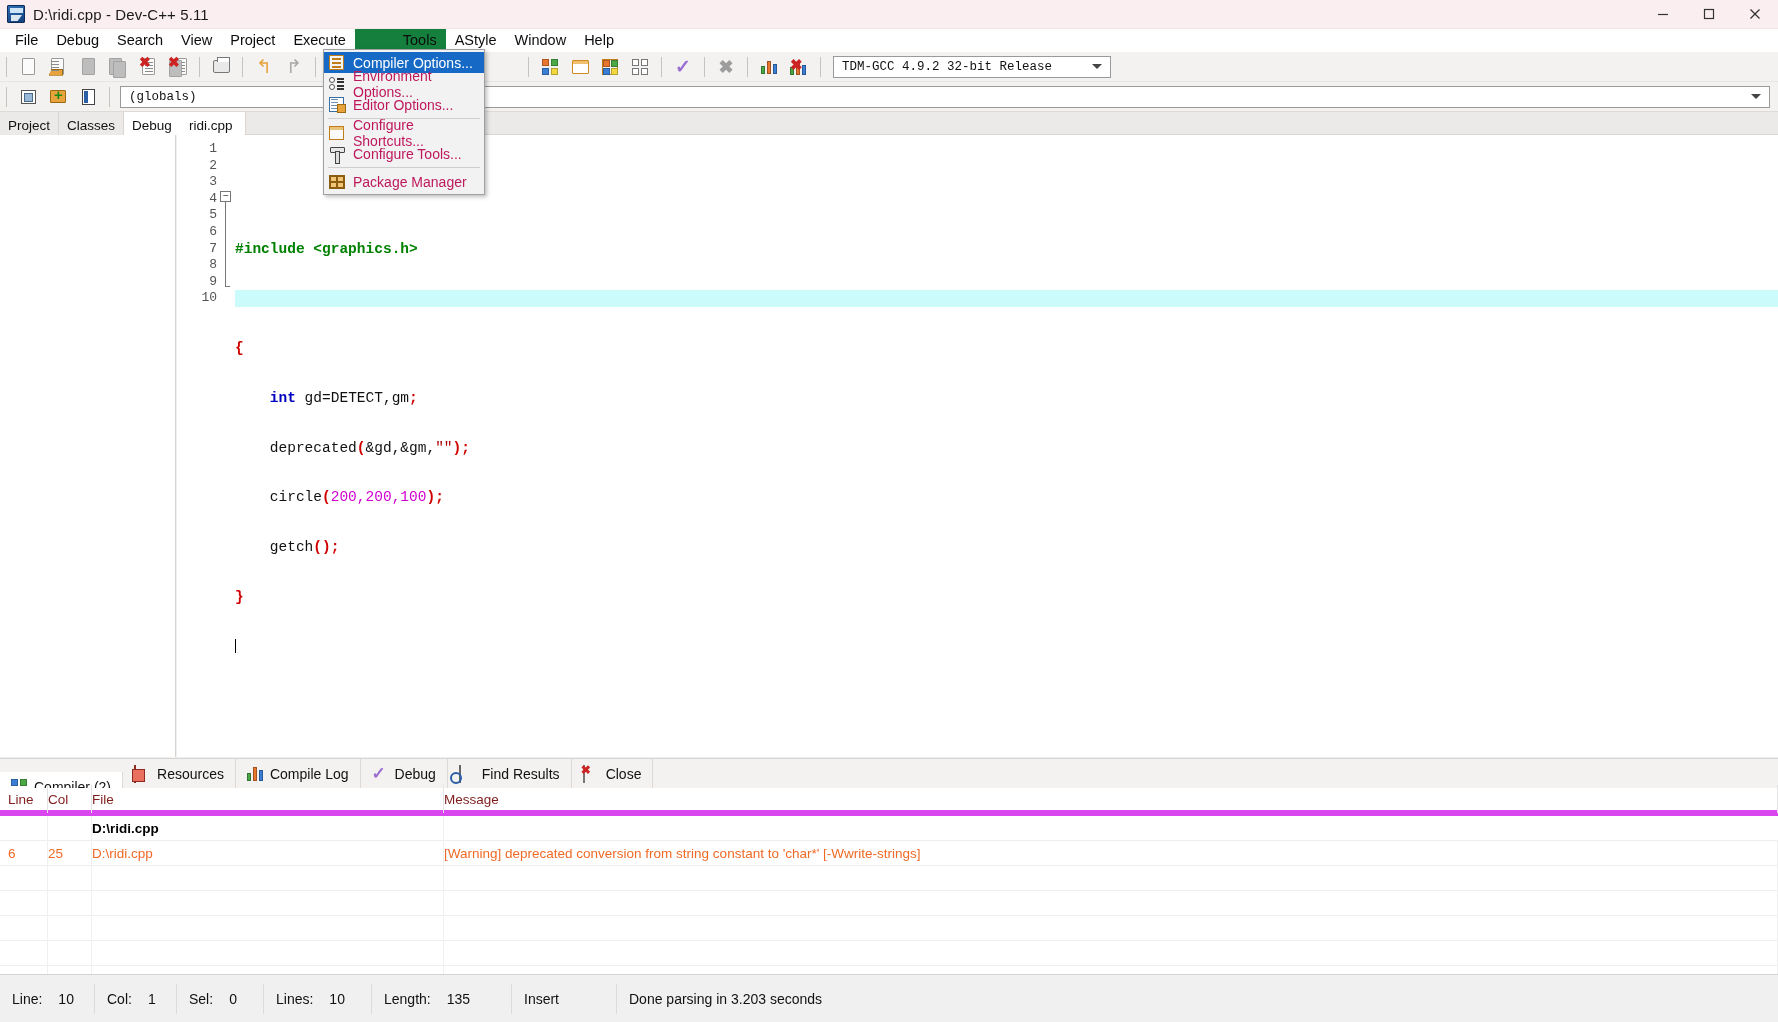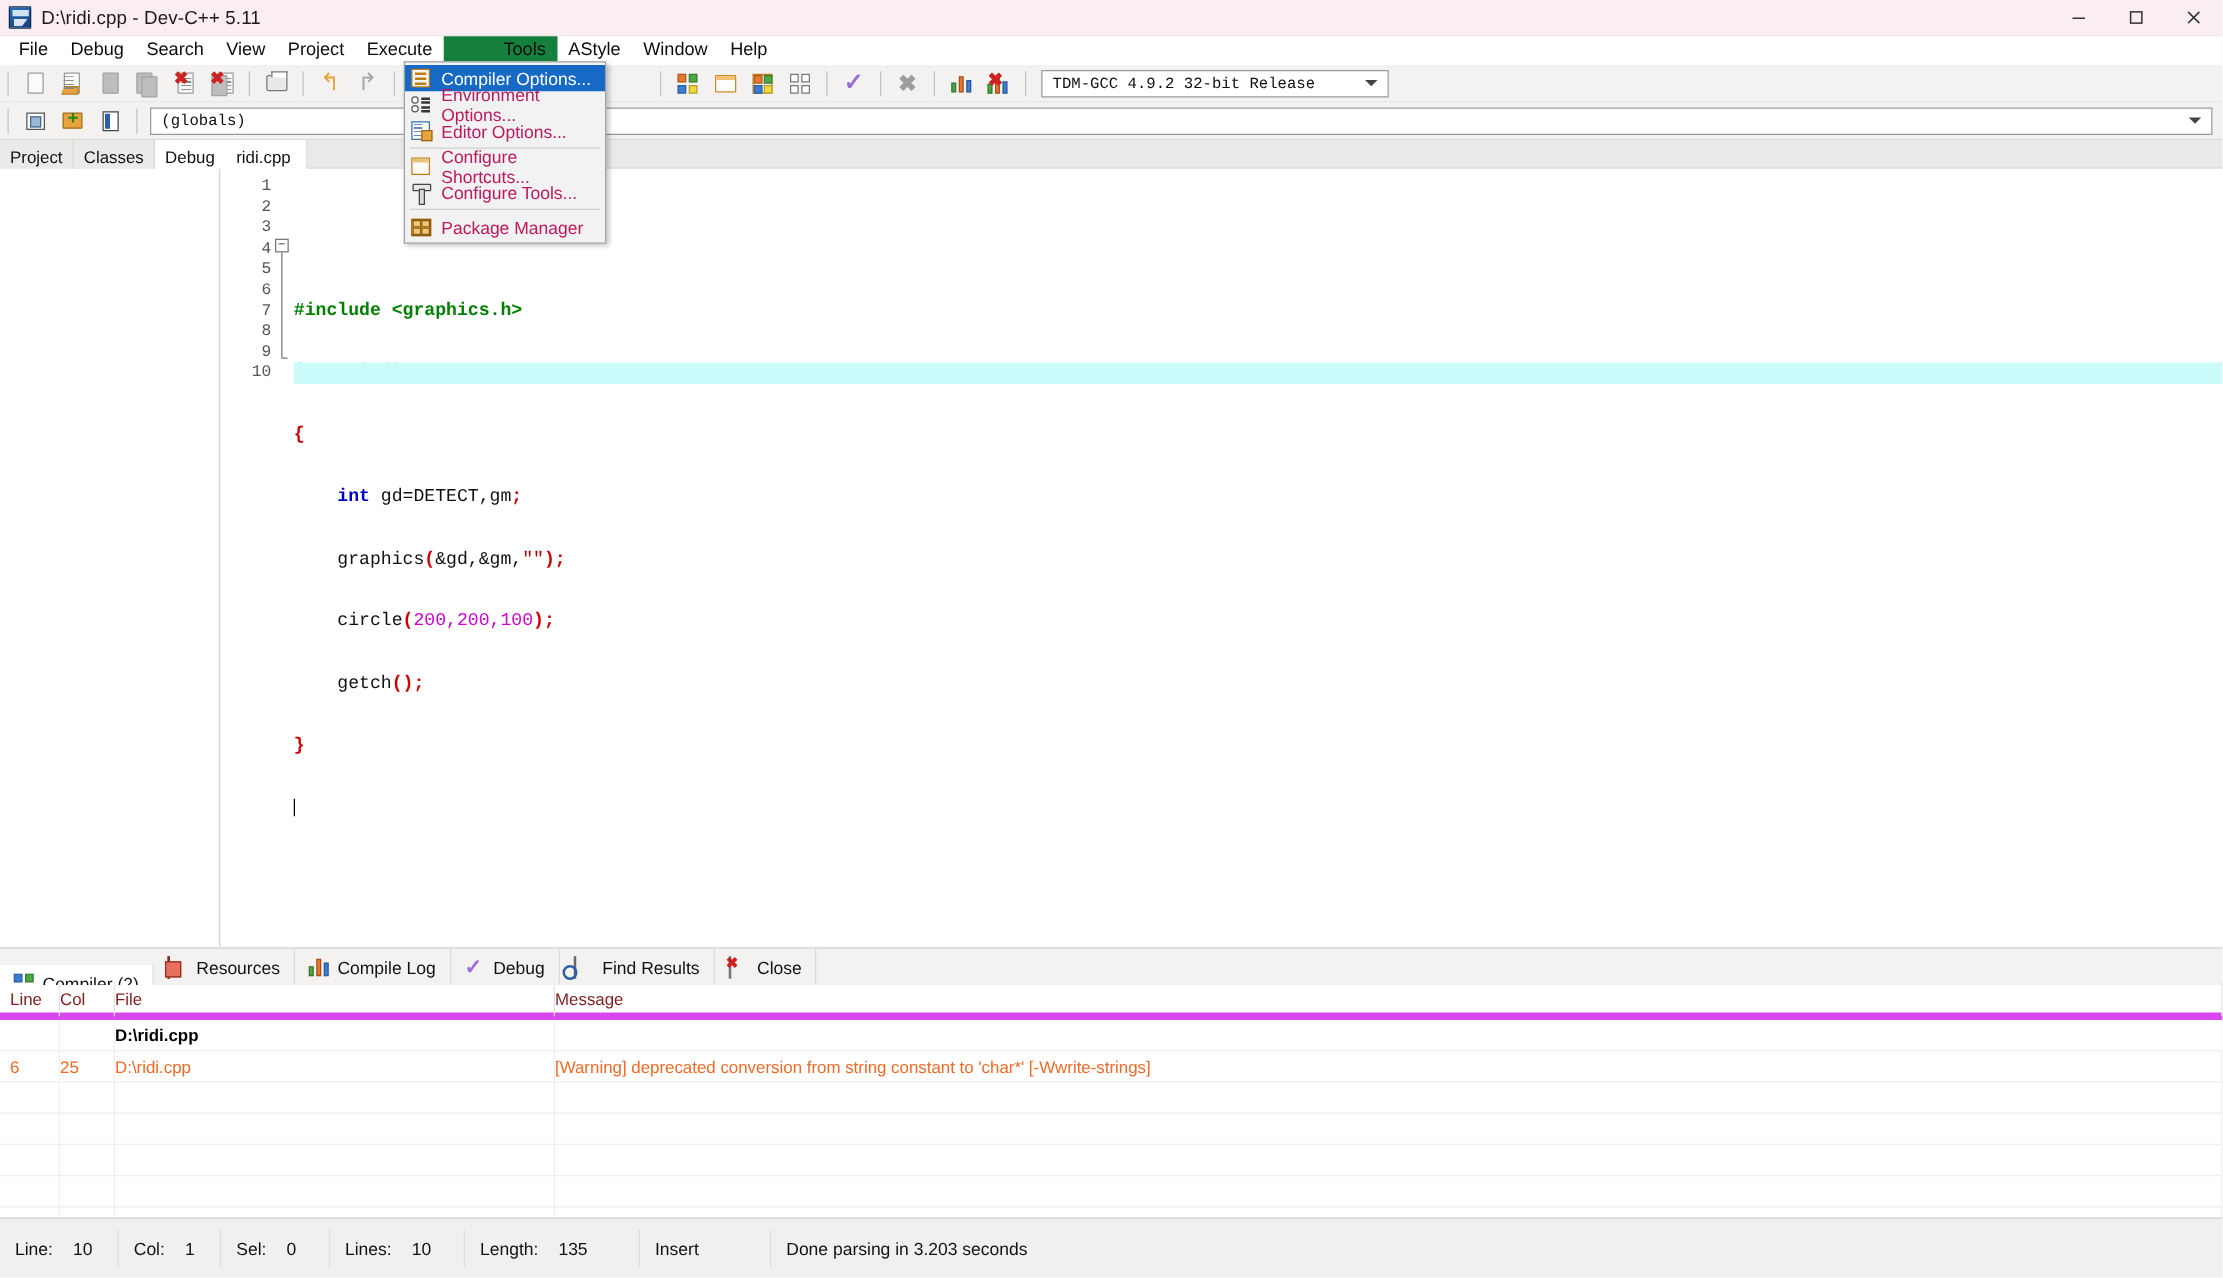--- a/index.html
+++ b/index.html
@@ -566,21 +566,21 @@
         <div class="fold-line"></div>
         <div class="fold-foot"></div>
       </div>
       <div class="code-lines">
         <div class="cur-line" style="top:155.4px"></div>
         <div class="cl">&nbsp;</div>
         <div class="cl"><span class="pre">#include &lt;graphics.h&gt;</span></div>
         <div class="cl"><span class="k">int</span><span class="id-dark"> main()</span></div>
         <div class="cl"><span class="pn">{</span></div>
         <div class="cl"><span class="id-dark">    </span><span class="k">int</span><span class="id-dark"> gd=DETECT,gm</span><span class="pn">;</span></div>
-        <div class="cl"><span class="id-dark">    graphics</span><span class="pn">(</span><span class="id-dark">&amp;gd,&amp;gm,</span><span class="str">""</span><span class="pn">);</span></div>
+        <div class="cl"><span class="id-dark">    deprecated</span><span class="pn">(</span><span class="id-dark">&amp;gd,&amp;gm,</span><span class="str">""</span><span class="pn">);</span></div>
         <div class="cl"><span class="id-dark">    circle</span><span class="pn">(</span><span class="num">200,200,100</span><span class="pn">);</span></div>
         <div class="cl"><span class="id-dark">    getch</span><span class="pn">();</span></div>
         <div class="cl"><span class="pn">}</span></div>
         <div class="cl"><span class="caret"></span></div>
       </div>
     </div>
   </div>
 
   <div class="bottom-tabs">
     <div class="bt sel">

